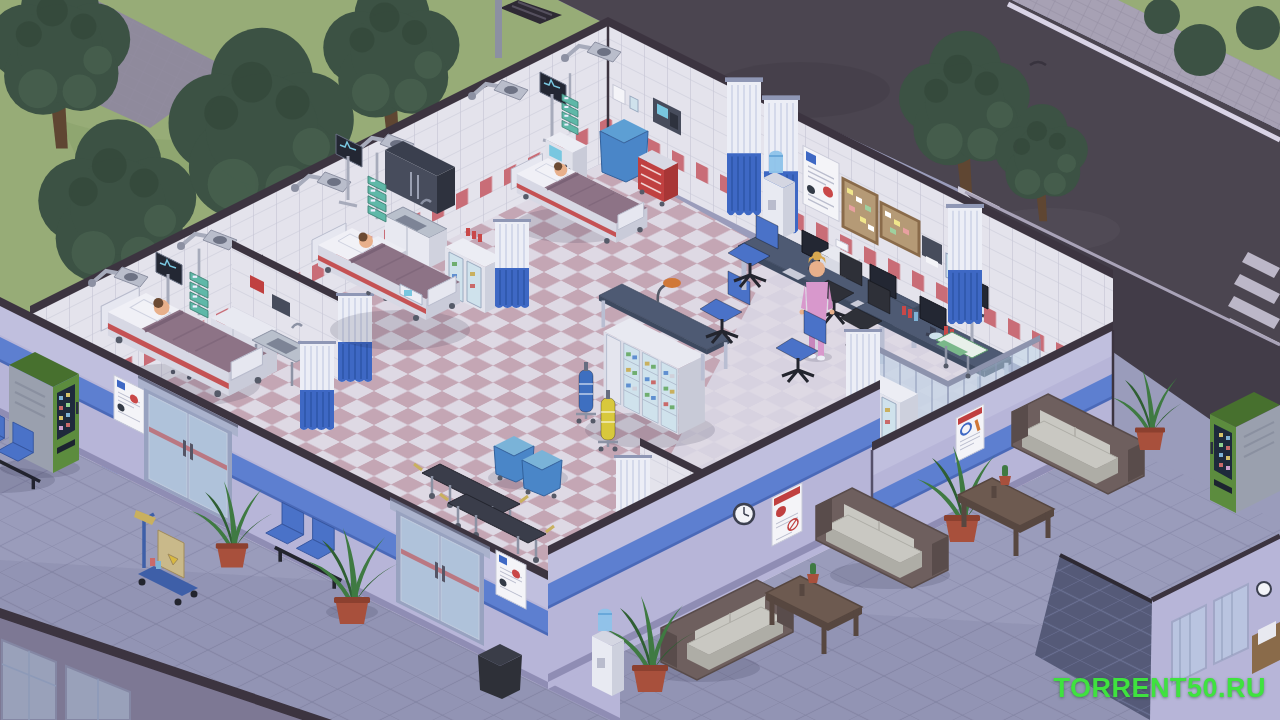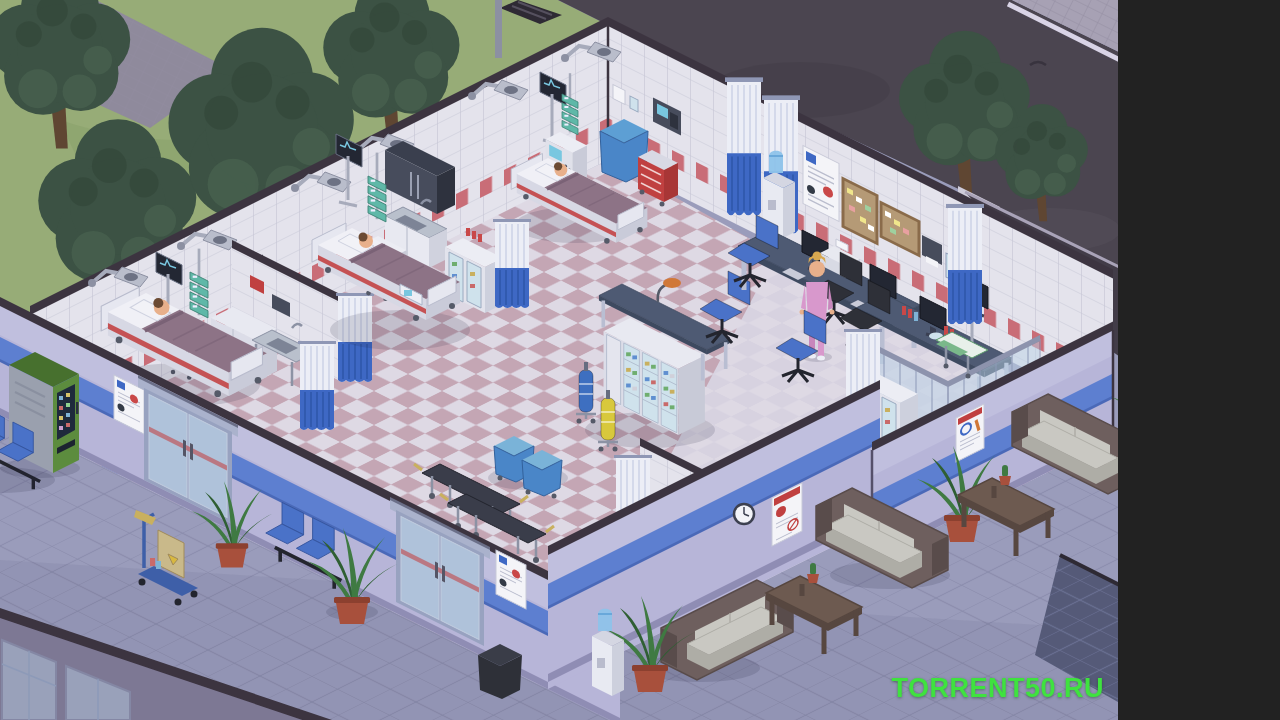--- a/index.html
+++ b/index.html
@@ -1,17 +1,17 @@
 <!DOCTYPE html>
 <html style="--grass: #97ac77; --grassDark: #88a069; --path: #8f8a9c; --pathLine: #7d7890; --road: #4b4550; --roadLine: #d9d4e6; --sidewalk: #a7a1b4; --sidewalkLine: #938da2; --treeDark: #3c5244; --treeMid: #47604e; --treeDeep: #324538; --trunk: #5f4632; --wallTile: #e4e3ec; --wallGrid: #c6c5d4; --wallTop: #3c3440; --accentRed: #c96d77; --floorWhite: #ded9e4; --floorMauve: #c4a6b4; --floorPale: #d7d2e0; --corWall: #b7b5d8; --corWallLight: #c9c7e4; --blueStripe: #5d7fd0; --blueStripeDark: #4a69b8; --corFloor: #9a9cbb; --corFloorLine: #8a8cac; --roofDark: #423c48; --roofGlass: #555a78; --roofGlassLine: #6b7194; --curtainWhite: #eceef6; --curtainBlue: #3e68c4; --curtainRail: #8f97b5; --glass: #bcd4e8; --frame: #8d9ab8; --bedFrame: #f0f0f6; --blanket: #8d7386; --blanketDark: #7a6276; --pillow: #f2f2f7; --skin: #e8b08b; --redStripe: #c23b3b; --teal: #5fb8a8; --screenBlue: #79c7e0; --screenDark: #232733; --deskTop: #4e5a73; --deskSide: #3e4a60; --deskLeg: #b9bed2; --chairBlue: #4a72c8; --chairBlueDark: #32529c; --chairLeg: #23252e; --sofaFrame: #6e5f5e; --sofaFrameDark: #594c4b; --cushion: #c9c8c2; --cushionDark: #aeada6; --wood: #6d5a50; --woodDark: #574740; --plantGreen: #3f7a42; --plantDark: #2f5f33; --pot: #a8503c; --potDark: #8c402f; --vendGreen: #5c8c3e; --vendDark: #47702e; --vendSide: #9aa0ae; --vendWindow: #1e2a3c; --cooler: #e8eaf2; --coolerBlue: #8ec3ea; --cartBlue: #3e5fa8; --cartTan: #c9b98a; --oxBlue: #3e6fc0; --oxYellow: #d8c83c; --steel: #b9c0cc; --paper: #f4f4f8; --corkBrown: #8a6b4a; --corkIn: #b59a76; --crashRed: #c04040; --binBlue: #4a86c8; --equipGray: #a7abbb; --equipDark: #474c5c; --hairBlonde: #d8a850; --scrubPink: #d898cc; --scrubPinkDark: #c886bc; --shadow: #1e1e3c; --watermark: #3fe23f;"><head>
 <meta charset="utf-8">
 <style>
   html,body{margin:0;padding:0;background:#222;}
-  #stage{position:relative;width:1112px;height:720px;overflow:hidden;
-         font-family:"Liberation Sans",sans-serif;background:var(--corFloor,#9a9cbb);padding-left:6px;}
+  #stage{position:relative;width:1280px;height:720px;overflow:hidden;
+         font-family:"Liberation Sans",sans-serif;background:var(--corFloor,#9a9cbb);}
   #stage svg{position:absolute;left:0;top:0;}
   .watermark{position:absolute;right:14px;bottom:16px;font-size:27px;font-weight:bold;
              letter-spacing:.5px;color:var(--watermark,#3fe23f);
              text-shadow:0 1px 3px rgba(10,60,10,.45);user-select:none;}
   .sh{fill:rgba(25,25,60,.14);}
 </style>
 </head>
 <body>
 
 <div id="stage">

